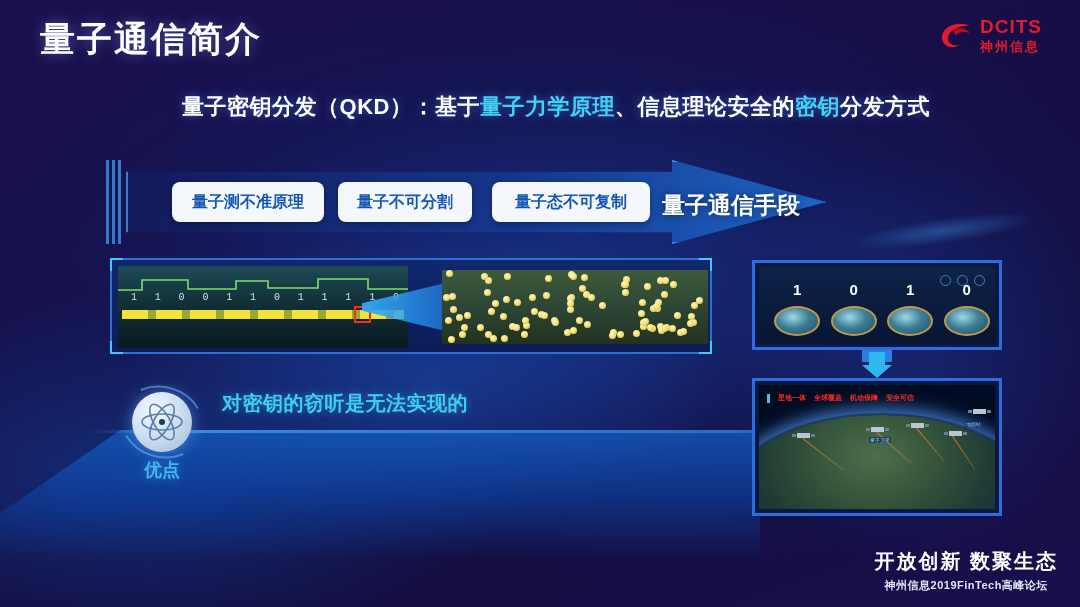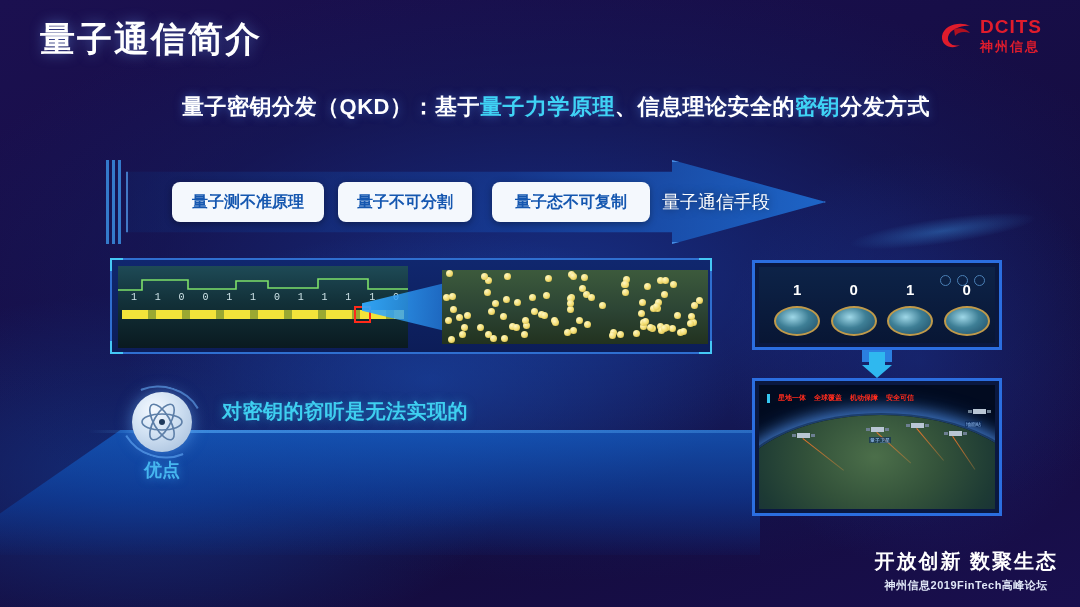--- a/index.html
+++ b/index.html
@@ -97,21 +97,21 @@
     background:#f4f8fd; border-radius:8px;
     display:flex; align-items:center; justify-content:center;
     font-size:16px; font-weight:bold; color:#1557b0;
     box-shadow:0 2px 7px rgba(0,0,0,0.35);
   }
   .pill1 { left:66px;  width:152px; }
   .pill2 { left:232px; width:134px; }
   .pill3 { left:386px; width:158px; }
   .band-label {
     position:absolute; left:556px; top:34px;
-    font-size:18px; font-weight:normal; color:#ffffff;
+    font-size:23px; font-weight:bold; color:#ffffff;
     text-shadow:0 0 8px rgba(0,0,0,0.5);
   }
   .qkd {
     position:absolute; left:738px; top:10px;
     font-size:56px; font-weight:bold; color:#2aa8ef; letter-spacing:1px;
     text-shadow:0 0 22px rgba(40,160,240,0.65);
   }
   .qkd-swoosh {
     position:absolute; left:742px; top:62px; width:190px; height:26px;
     background:radial-gradient(ellipse at center, rgba(60,150,230,0.40) 0%, rgba(60,150,230,0) 70%);
@@ -253,21 +253,21 @@
     border:2px solid rgba(110,180,255,0.55); border-radius:50%;
     border-left-color:transparent; border-right-color:transparent;
     transform:rotate(18deg);
   }
   .atom-label {
     position:absolute; left:0; top:66px; width:84px; text-align:center;
     font-size:18px; font-weight:bold; color:#46b6ef;
     text-shadow:0 0 10px rgba(60,170,250,0.6);
   }
 
-  .info { position:absolute; left:222px; top:390px; width:500px;margin-top:8px; }
+  .info { position:absolute; left:222px; top:390px; width:500px; }
   .info-head {
     font-size:20px; font-weight:bold; color:#3ecff0; letter-spacing:0.5px;
     text-shadow:0 0 10px rgba(50,190,240,0.5);
   }
   .info-body {
     margin-top:12px; font-size:15px; font-weight:bold; line-height:1.62; color:#ffffff;
     text-shadow:0 1px 3px rgba(0,0,0,0.45);
   }
 
   

